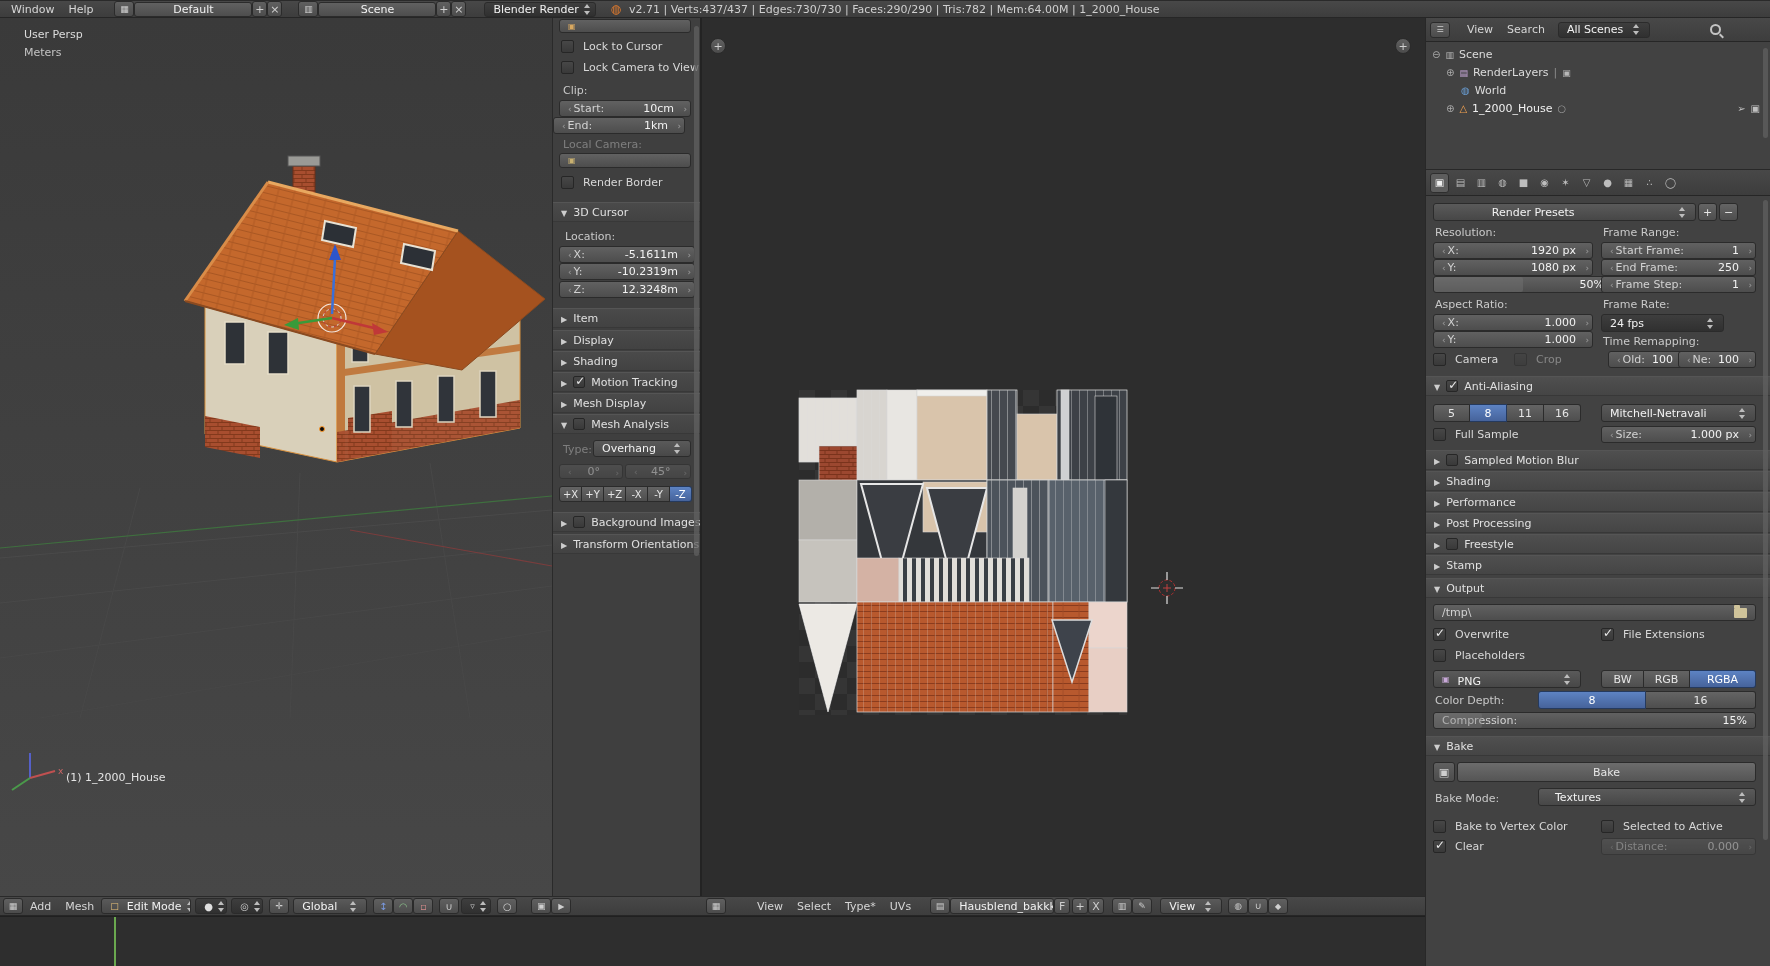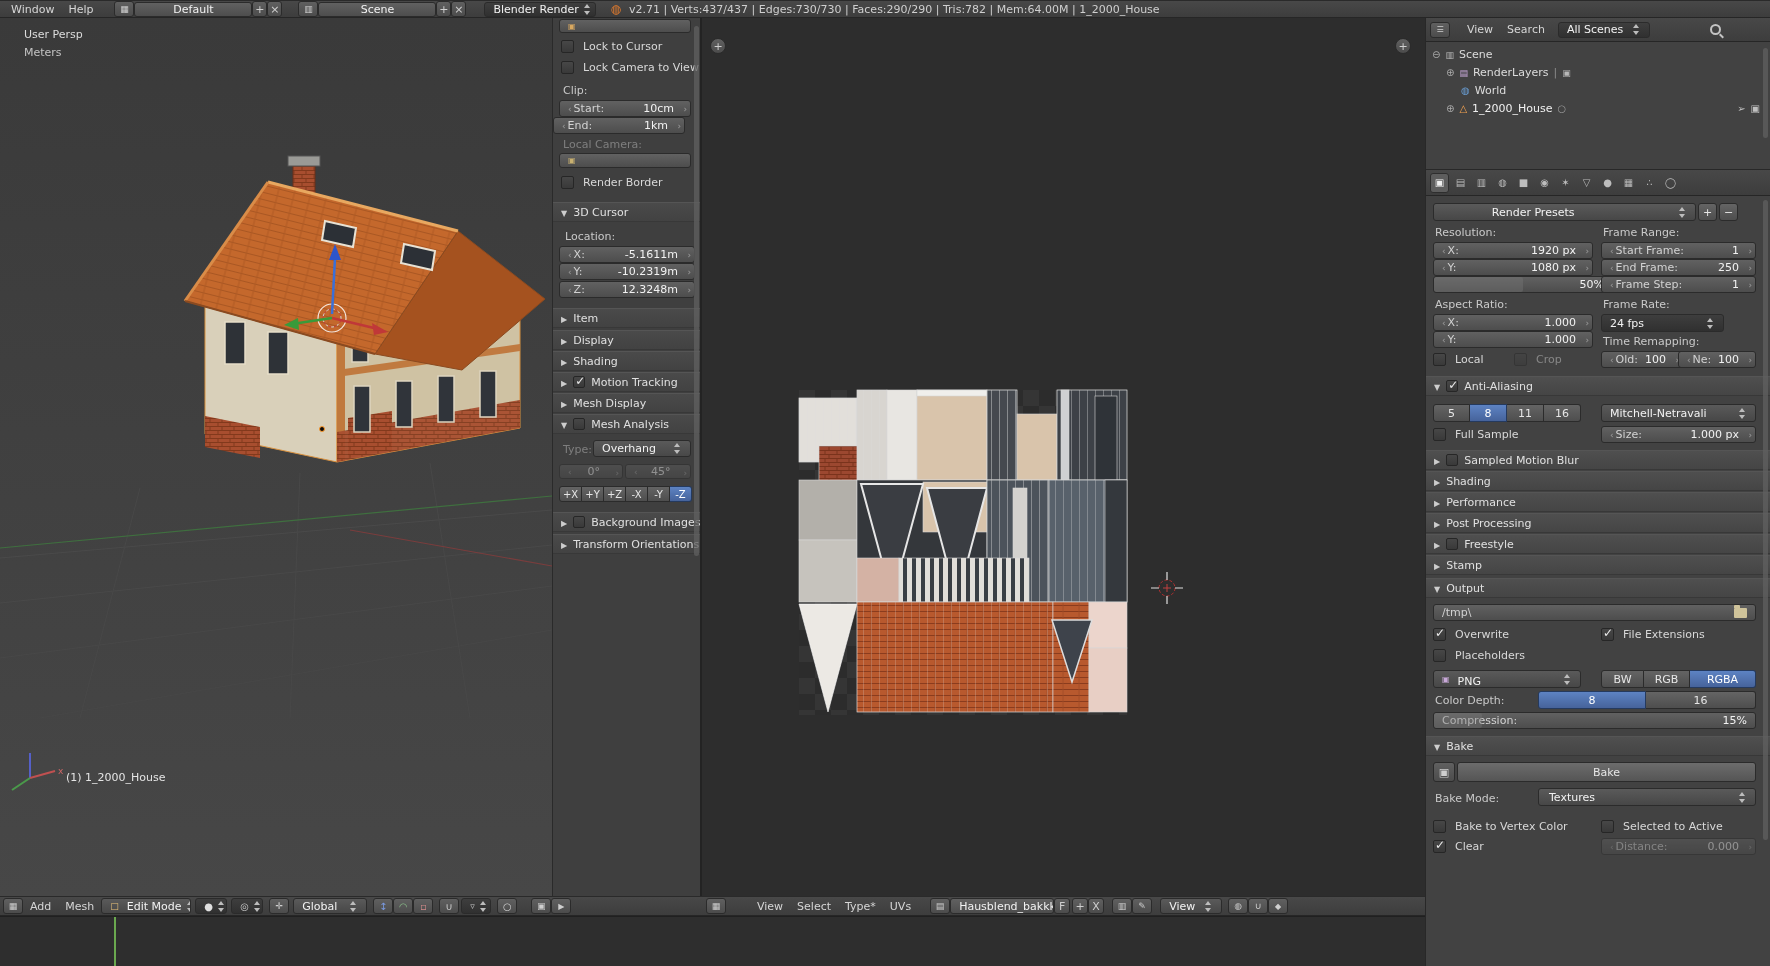--- a/index.html
+++ b/index.html
@@ -498,27 +498,27 @@
       <span class="fv" style="margin:0">24 fps</span>
       <span class="updn"></span>
     </div>
   <div class="fld num" style="left:7px;top:161px;width:160px">
       <span class="fl">Y:</span>
       <span class="fv">1.000</span>
     </div>
   <div class="lab" style="left:177px;top:165px">Time Remapping:</div>
   <div class="cbrow" style="left:7px;top:183px">
       <span class="cb"></span>
-      <span>Local</span>
+      <span>Camera</span>
     </div>
   <div class="cbrow dis" style="left:88px;top:183px">
       <span class="cb"></span>
       <span>Crop</span>
     </div>
-  <div class="fld num" style="left:175px;top:181px;width:82px">
+  <div class="fld num" style="left:182px;top:181px;width:82px">
       <span class="fl">Old:</span>
       <span class="fv">100</span>
     </div>
   <div class="fld num" style="left:252px;top:181px;width:78px">
       <span class="fl">Ne:</span>
       <span class="fv">100</span>
     </div>
 
   <div class="phead" style="top:206px">
       <span class="tri"></span>
@@ -607,21 +607,21 @@
     </div>
 
   <div class="phead" style="top:566px">
       <span class="tri"></span>
       <span>Bake</span>
     </div>
   <div class="ib g" data-glyph="▣" style="position:absolute;left:7px;top:592px;width:22px;height:20px"></div>
   <div class="btn" style="left:31px;top:592px;width:299px;height:20px;background:linear-gradient(#6c6c6c,#555555)">Bake</div>
   <div class="lab" style="left:9px;top:622px">Bake Mode:</div>
   <div class="fld menu" style="left:112px;top:618px;width:218px;height:18px;background:linear-gradient(#5a5a5a,#474747)">
-      <span class="fv" style="margin:2px">Textures</span>
+      <span class="fv" style="margin:8px">Textures</span>
       <span class="updn"></span>
     </div>
   <div class="cbrow" style="left:7px;top:650px">
       <span class="cb"></span>
       <span>Bake to Vertex Color</span>
     </div>
   <div class="cbrow" style="left:175px;top:650px">
       <span class="cb"></span>
       <span>Selected to Active</span>
     </div>

